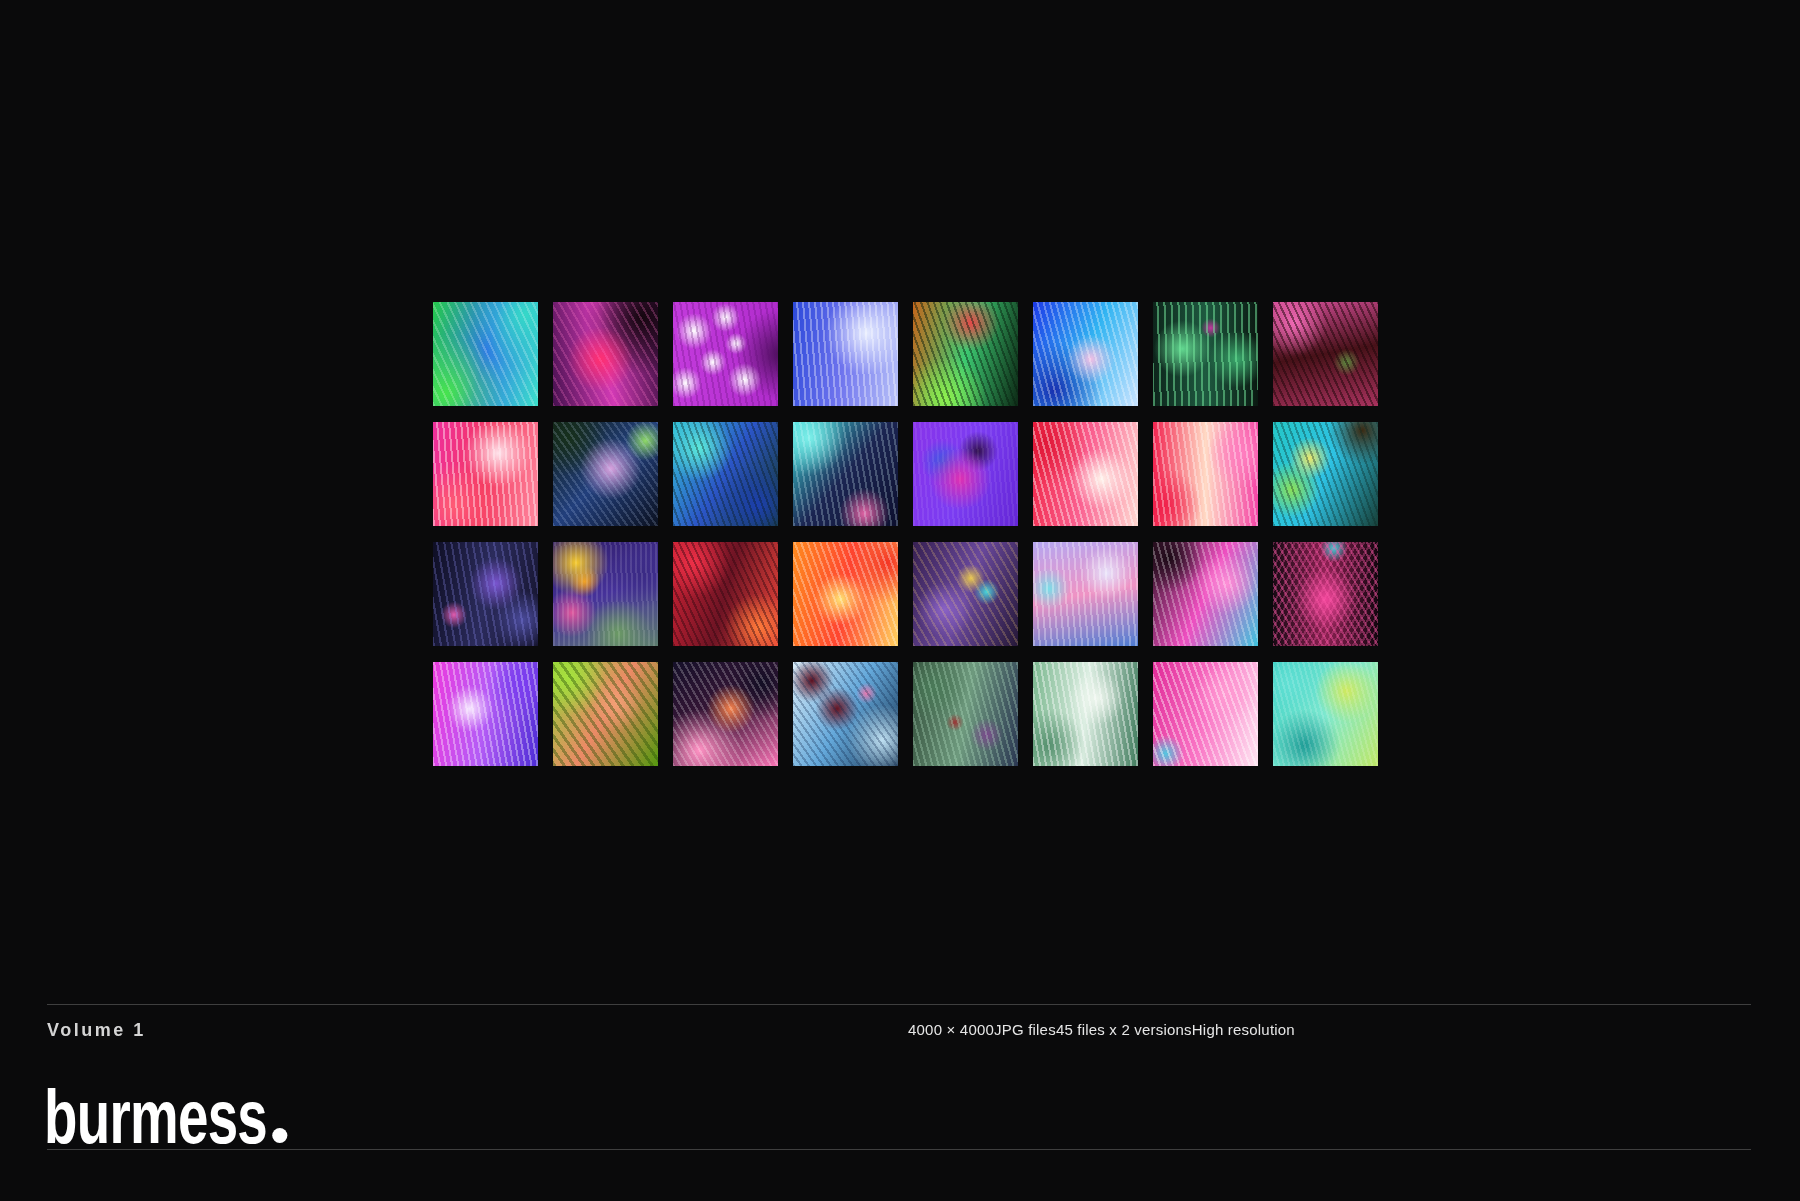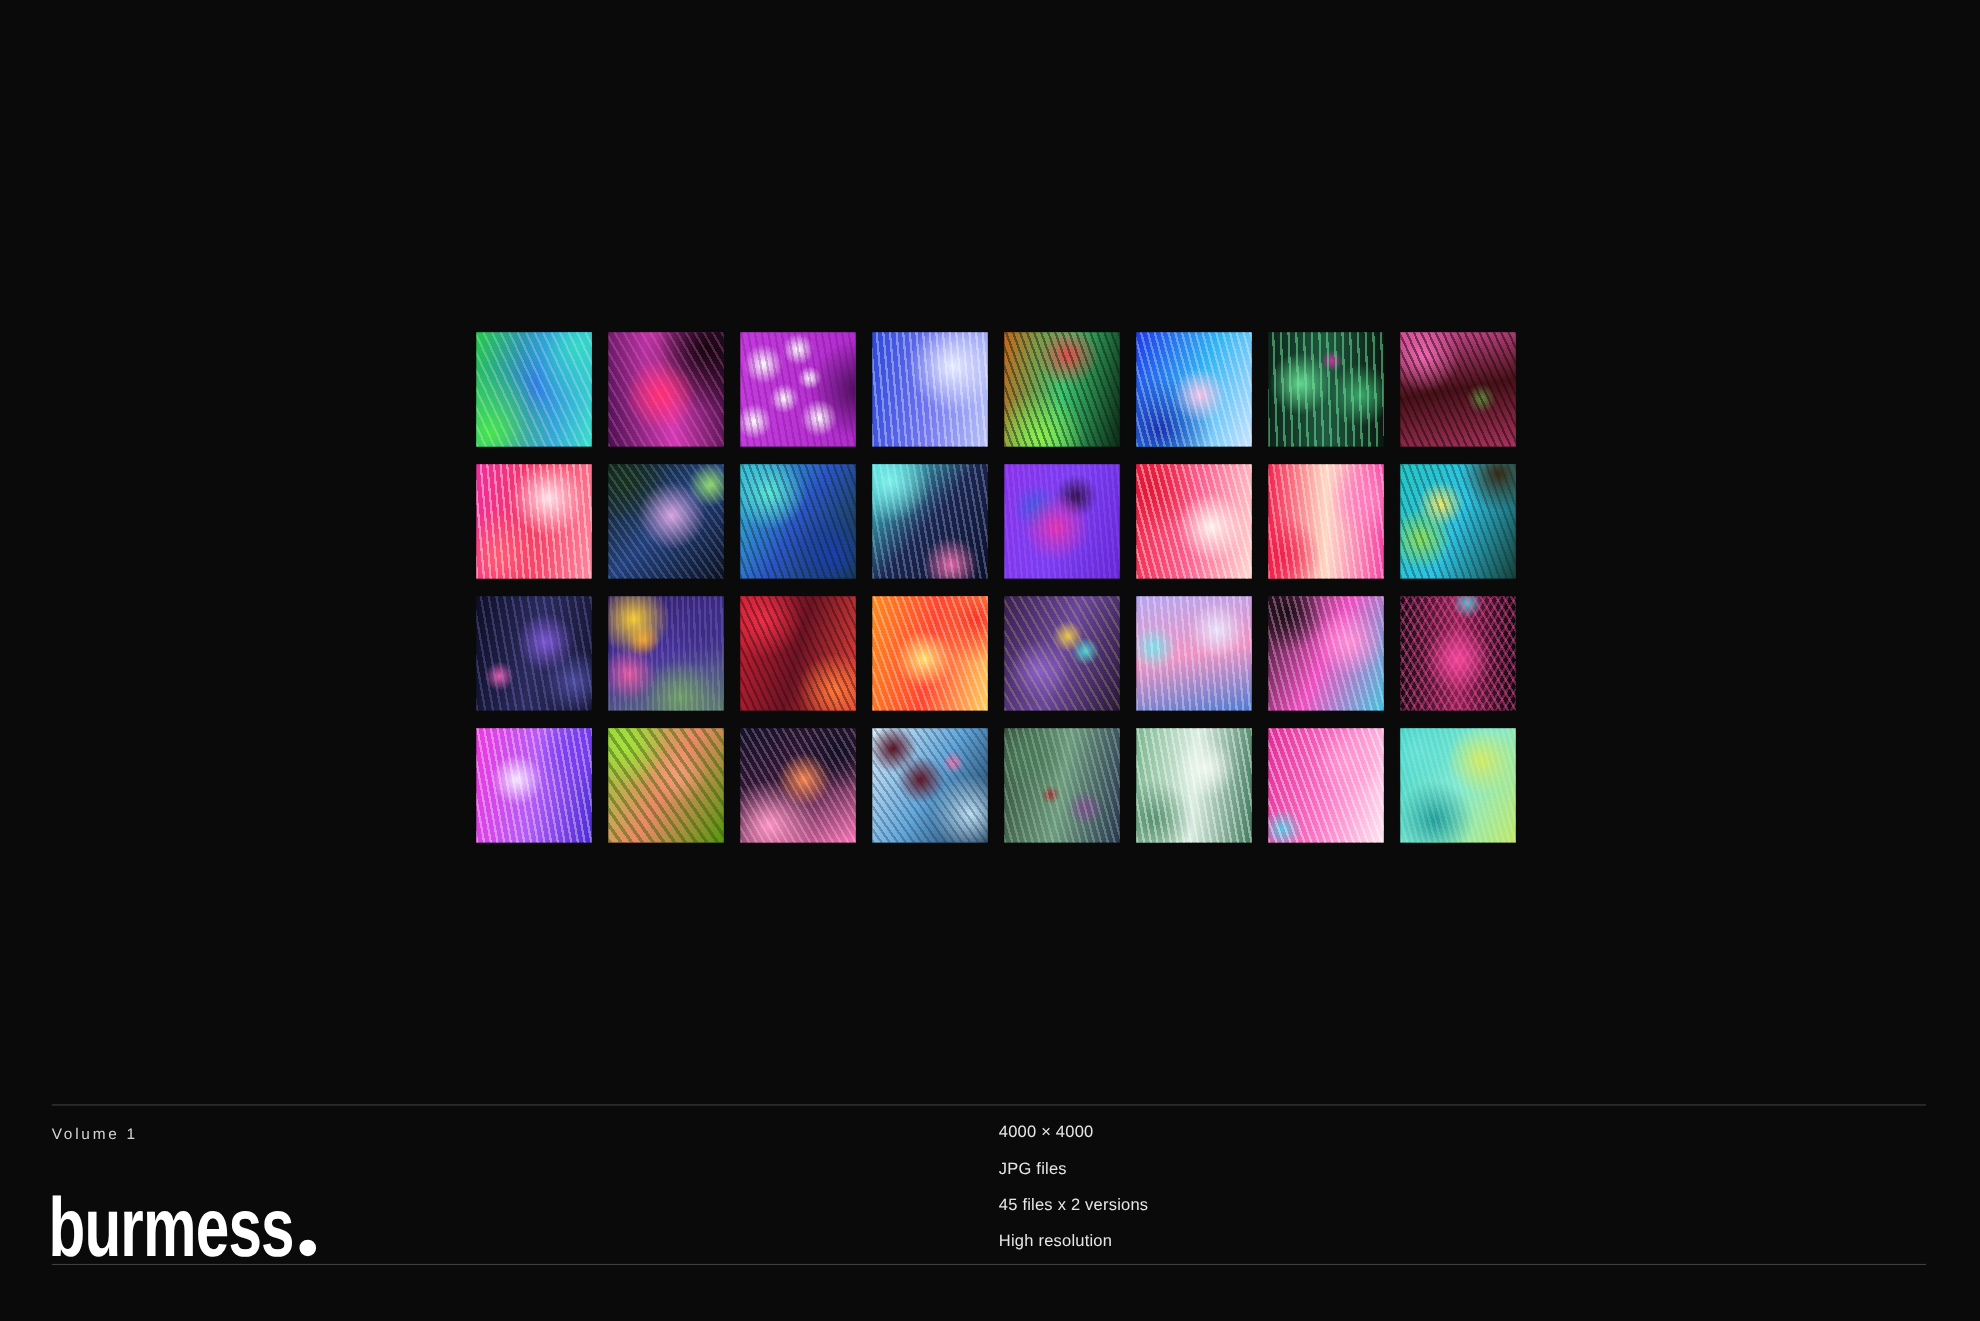--- a/index.html
+++ b/index.html
@@ -20,37 +20,37 @@
   }
   .tile{ width:105px; height:104px; background-color:#111; }
   .divider{
     position:absolute; left:47px; width:1704px; height:1px;
     background:var(--divider);
   }
   .divider.top{ top:1004px; }
   .divider.bottom{ top:1149px; }
   .volume{
     position:absolute; left:47px; top:1022px;
-    font-size:14px; line-height:16px; letter-spacing:2.5px;
-    color:var(--text_muted); font-weight:400;
+    font-size:18px; line-height:16px; letter-spacing:2.5px;
+    color:var(--text_muted); font-weight:700;
   }
   .logo{
     position:absolute; left:44px; top:1079px;
     font-size:76px; line-height:1; font-weight:700;
     color:var(--logo); white-space:nowrap;
     transform:scaleX(0.72); transform-origin:left center;
     letter-spacing:-1px;
   }
   .logo-dot{
     display:inline-block; width:21px; height:15px;
     border-radius:50%; background:var(--logo); margin-left:7px;
   }
   .specs{
     position:absolute; left:908px; top:1022px;
-    display:flex; flex-direction:column; row-gap:17px;justify-content:center;
+    display:flex; flex-direction:row; row-gap:17px;justify-content:center;
   }
   .spec-line{
     font-size:15px; line-height:16px; color:var(--text_primary);
     font-weight:400; letter-spacing:0.2px;
   }
 </style>
 </head>
 <body>
 
 <div class="grid">

